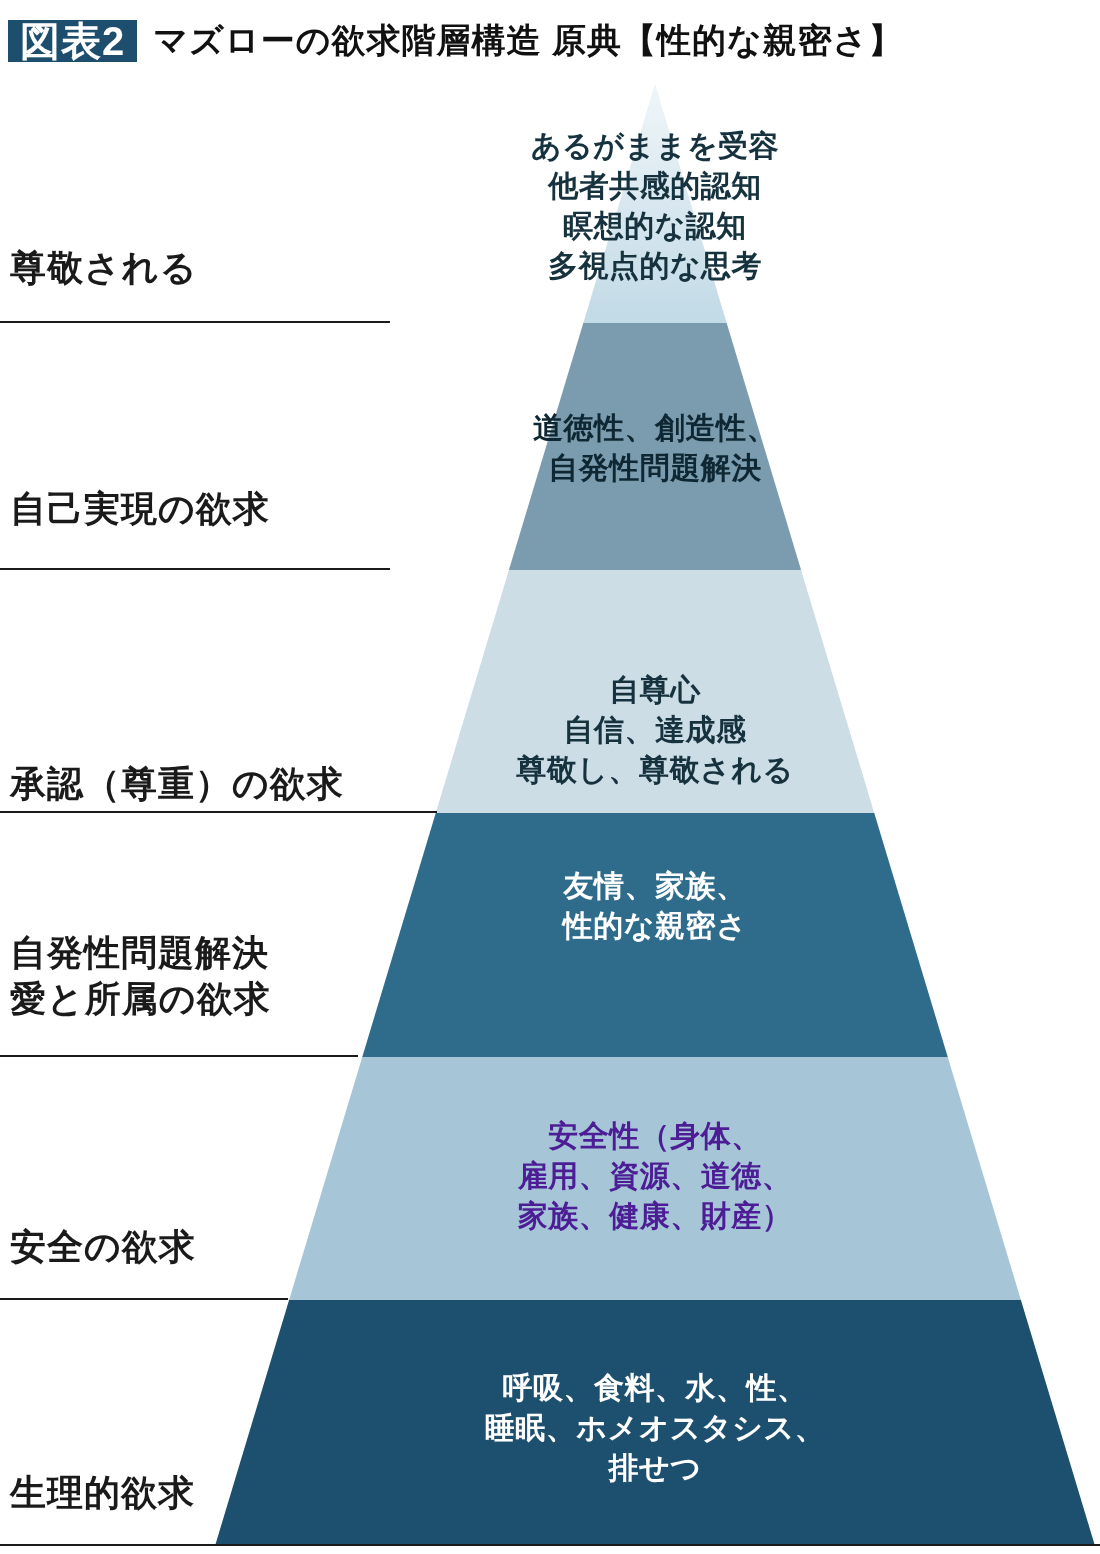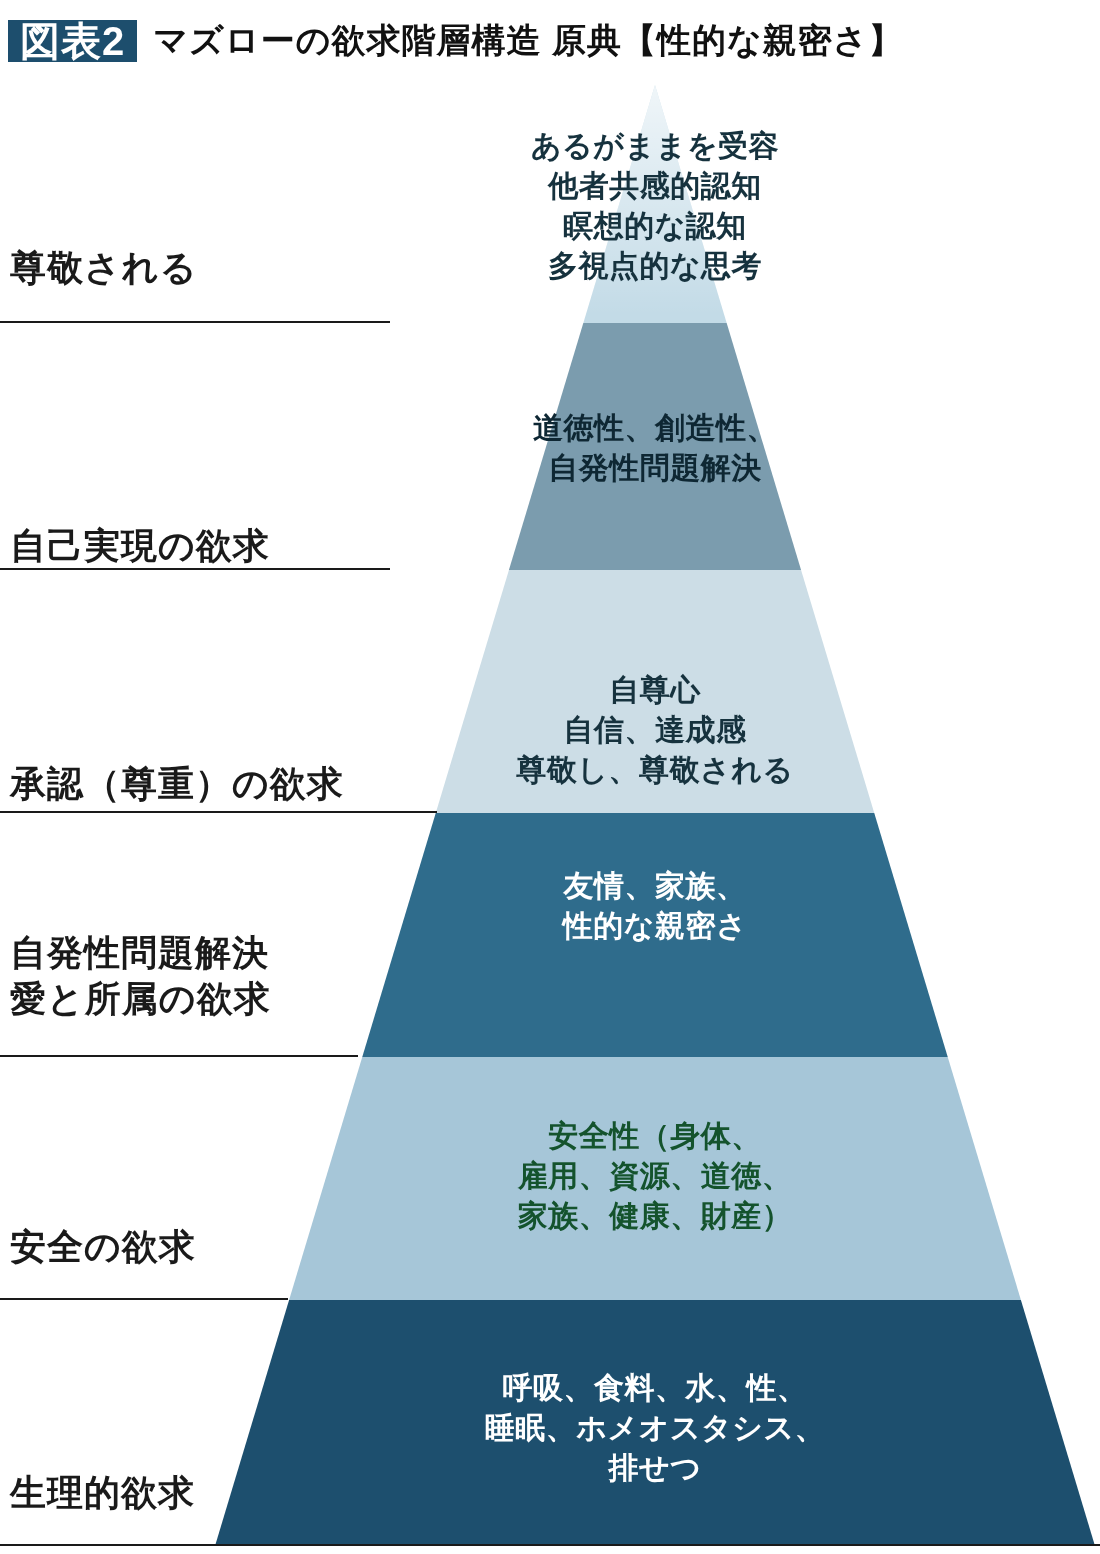--- a/index.html
+++ b/index.html
@@ -44,21 +44,21 @@
   .lt4{top:866px;}
   .lt5{top:1116px;}
   .lt6{top:1368px;}
 
   
   .side-label{
     position:absolute;left:10px;font-size:36px;font-weight:600;color:#1a1a1a;
     line-height:46px;white-space:pre-line;letter-spacing:1px;
   }
   .sl1{top:245px;}
-  .sl2{top:523px;}
+  .sl2{top:486px;}
   .sl3{top:737px;margin-top:24px;}
   .sl4{top:930px;}
   .sl5{top:1224px;}
   .sl6{top:1470px;}
 
   
   .rule{position:absolute;left:0;height:2px;background:#1a1a1a;}
   .r1{top:321px;width:390px;}
   .r2{top:568px;width:390px;}
   .r3{top:811px;width:437px;}
@@ -90,21 +90,21 @@
 他者共感的認知
 瞑想的な認知
 多視点的な思考</div>
   <div class="level-text lt2" style="color: rgb(14, 39, 51);">道徳性、創造性、
 自発性問題解決</div>
   <div class="level-text lt3" style="color: rgb(22, 50, 62);">自尊心
 自信、達成感
 尊敬し、尊敬される</div>
   <div class="level-text lt4" style="color: rgb(255, 255, 255);">友情、家族、
 性的な親密さ</div>
-  <div class="level-text lt5" style="color: #14532d;">安全性（身体、
+  <div class="level-text lt5" style="color: #4c1d95;">安全性（身体、
 雇用、資源、道徳、
 家族、健康、財産）</div>
   <div class="level-text lt6" style="color: rgb(255, 255, 255);">呼吸、食料、水、性、
 睡眠、ホメオスタシス、
 排せつ</div>
 
   <div class="side-label sl1">尊敬される</div>
   <div class="side-label sl2">自己実現の欲求</div>
   <div class="side-label sl3">承認（尊重）の欲求</div>
   <div class="side-label sl4">自発性問題解決

